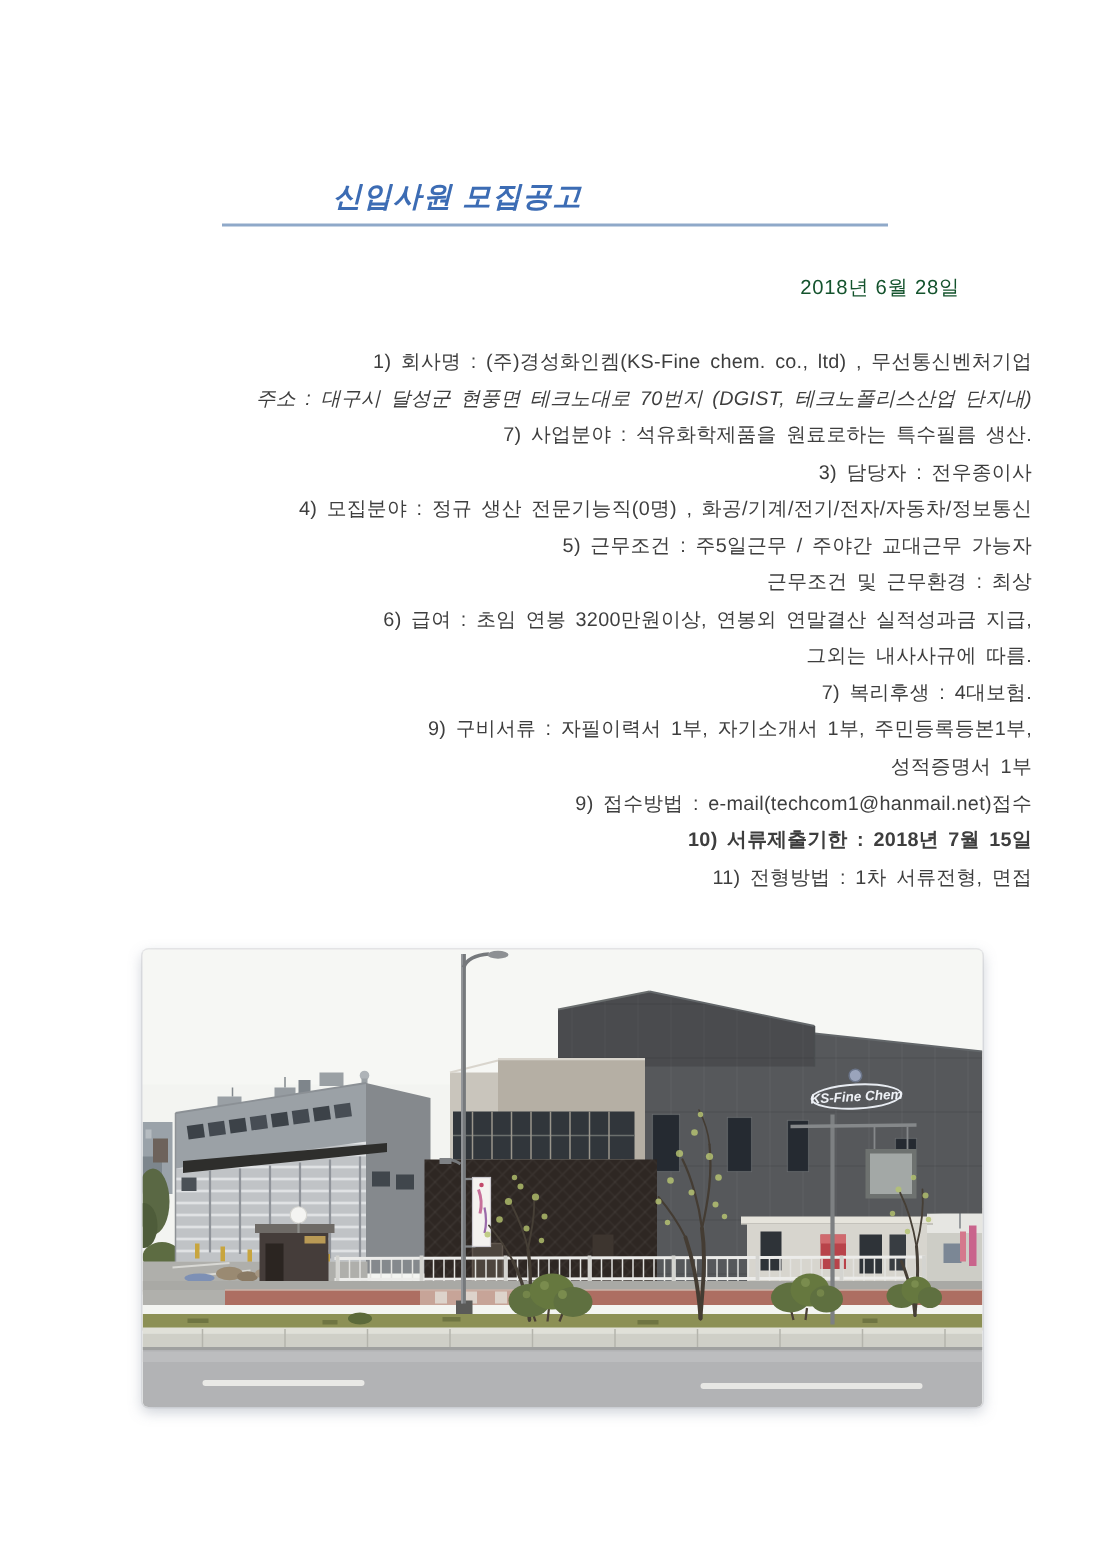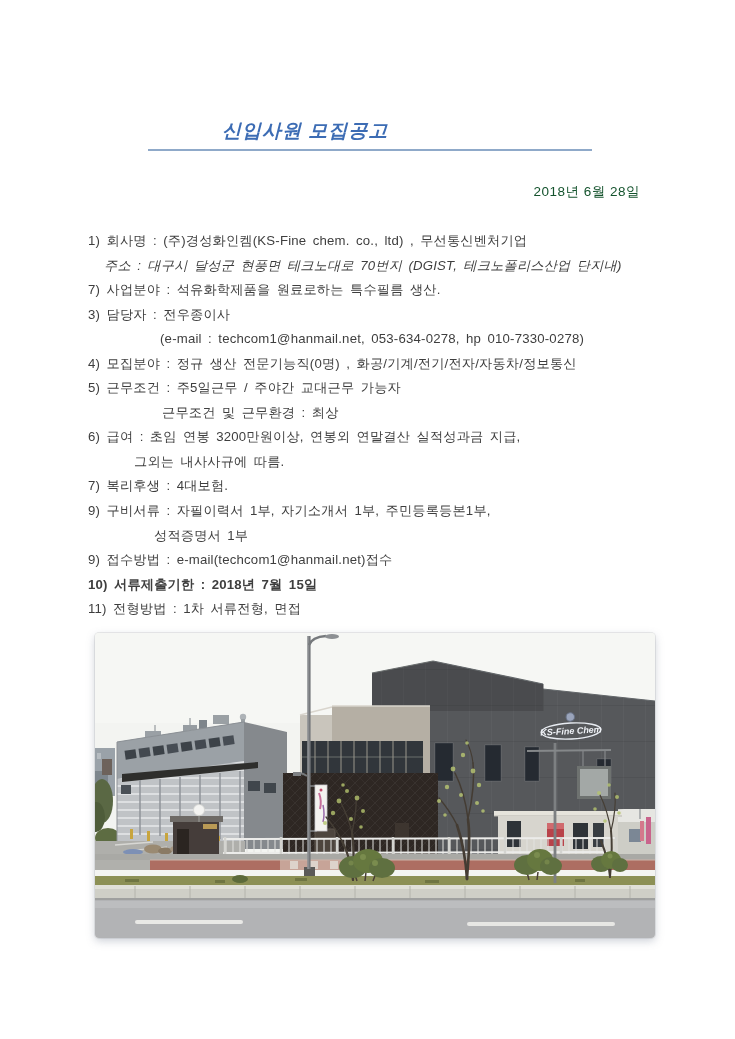--- a/index.html
+++ b/index.html
@@ -24,21 +24,21 @@
     position:absolute;left:420px;top:183px;width:220px;
     text-align:right;font-size:13.5px;color:#14532d;letter-spacing:0.5px;
     white-space:nowrap;
   }
   .body-lines{
     position:absolute;left:88px;top:229px;width:600px;
     font-size:13.2px;color:#3e3e3e;
   }
   .line{
     height:24.55px;line-height:24.55px;white-space:nowrap;
-    word-spacing:2.5px;letter-spacing:0.2px;
+    word-spacing:2.5px;letter-spacing:0.2px;text-align:right;
   }
   .line.bold{font-weight:bold;}
   .ind16{padding-left:16px;font-style:italic;}
   .ind46{padding-left:46px;}
   .ind66{padding-left:66px;}
   .ind72{padding-left:72px;}
   .ind74{padding-left:74px;}
 
   .photo{
     position:absolute;left:95px;top:633px;width:560px;height:305px;
@@ -55,21 +55,20 @@
 
   <div class="title">신입사원 모집공고</div>
   <div class="title-rule"></div>
   <div class="date">2018년 6월 28일</div>
 
   <div class="body-lines">
     <div class="line">1) 회사명 : (주)경성화인켐(KS-Fine chem. co., ltd) , 무선통신벤처기업</div>
     <div class="line ind16">주소 : 대구시 달성군 현풍면 테크노대로 70번지 (DGIST, 테크노폴리스산업 단지내)</div>
     <div class="line">7) 사업분야 : 석유화학제품을 원료로하는 특수필름 생산.</div>
     <div class="line">3) 담당자 : 전우종이사</div>
-    <div class="line ind72">(e-mail : techcom1@hanmail.net, 053-634-0278, hp 010-7330-0278)</div>
     <div class="line">4) 모집분야 : 정규 생산 전문기능직(0명) , 화공/기계/전기/전자/자동차/정보통신</div>
     <div class="line">5) 근무조건 : 주5일근무 / 주야간 교대근무 가능자</div>
     <div class="line ind74">근무조건 및 근무환경 : 최상</div>
     <div class="line">6) 급여 : 초임 연봉 3200만원이상, 연봉외 연말결산 실적성과금 지급,</div>
     <div class="line ind46">그외는 내사사규에 따름.</div>
     <div class="line">7) 복리후생 : 4대보험.</div>
     <div class="line">9) 구비서류 : 자필이력서 1부, 자기소개서 1부, 주민등록등본1부,</div>
     <div class="line ind66">성적증명서 1부</div>
     <div class="line">9) 접수방법 : e-mail(techcom1@hanmail.net)접수</div>
     <div class="line bold">10) 서류제출기한 : 2018년 7월 15일</div>

